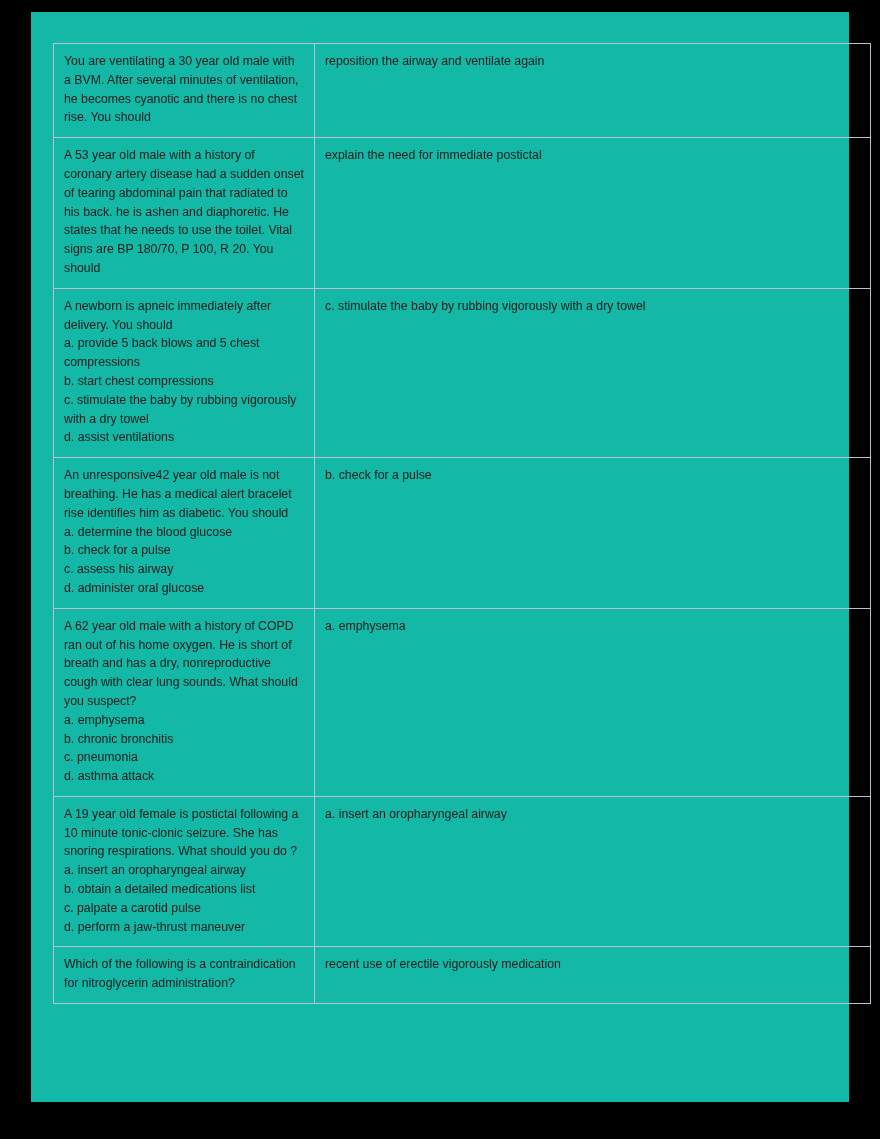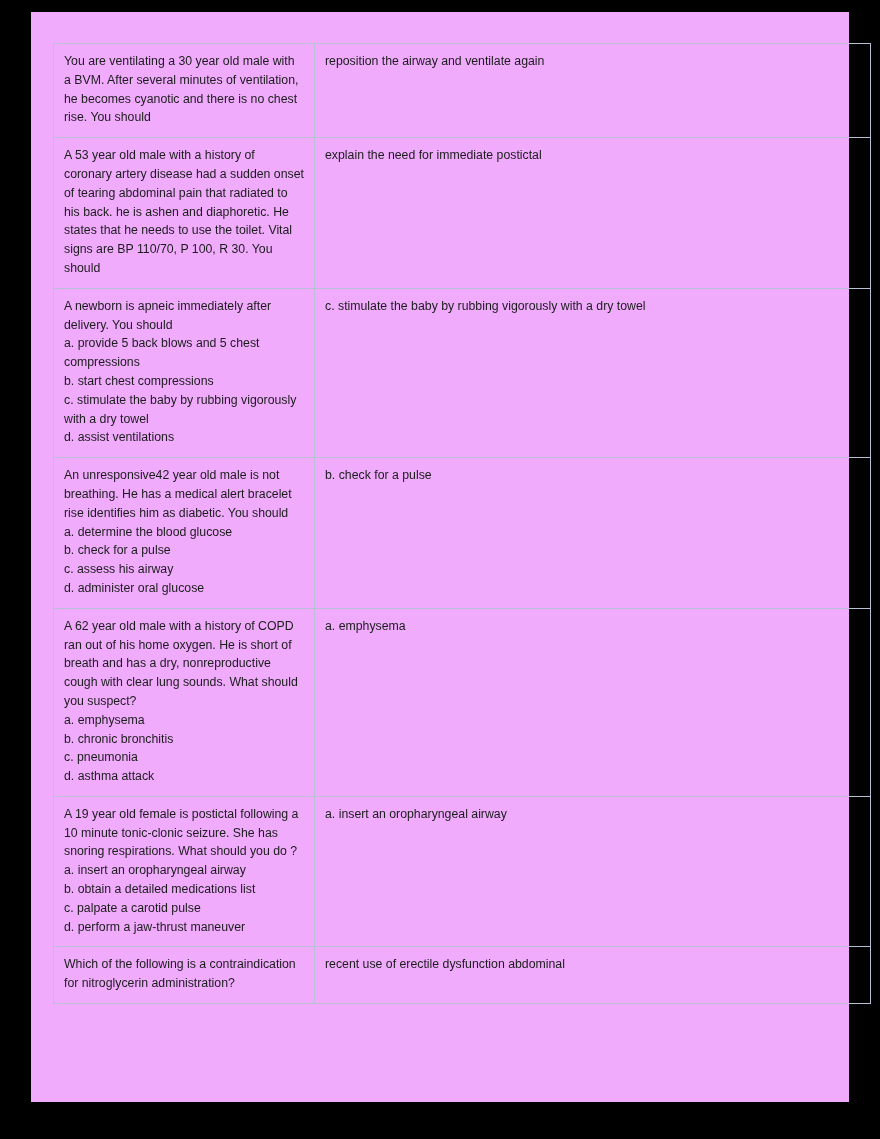--- a/index.html
+++ b/index.html
@@ -11,21 +11,21 @@
     width: 880px;
     height: 1139px;
     font-family: "Liberation Sans", sans-serif;
   }
   .page-canvas {
     position: absolute;
     left: 31px;
     top: 12px;
     width: 818px;
     height: 1090px;
-    background: #f0abfc;
+    background: #14b8a6;
     box-sizing: border-box;
   }
   .qa-table {
     position: absolute;
     left: 22px;
     top: 31px;
     width: 775px;
     border-collapse: collapse;
     table-layout: fixed;
   }
@@ -62,21 +62,21 @@
       <tr>
         <td class="col-question">
             <span class="qline">You are ventilating a 30 year old male with a BVM. After several minutes of ventilation, he becomes cyanotic and there is no chest rise. You should</span>
           </td>
         <td class="col-answer">
             <span class="answer-text">reposition the airway and ventilate again</span>
           </td>
       </tr>
       <tr>
         <td class="col-question">
-            <span class="qline">A 53 year old male with a history of coronary artery disease had a sudden onset of tearing abdominal pain that radiated to his back. he is ashen and diaphoretic. He states that he needs to use the toilet. Vital signs are BP 110/70, P 100, R 30. You should</span>
+            <span class="qline">A 53 year old male with a history of coronary artery disease had a sudden onset of tearing abdominal pain that radiated to his back. he is ashen and diaphoretic. He states that he needs to use the toilet. Vital signs are BP 180/70, P 100, R 20. You should</span>
           </td>
         <td class="col-answer">
             <span class="answer-text">explain the need for immediate postictal</span>
           </td>
       </tr>
       <tr>
         <td class="col-question">
             <span class="qline">A newborn is apneic immediately after delivery. You should
 a. provide 5 back blows and 5 chest compressions
 b. start chest compressions
@@ -121,18 +121,18 @@
           </td>
         <td class="col-answer">
             <span class="answer-text">a. insert an oropharyngeal airway</span>
           </td>
       </tr>
       <tr>
         <td class="col-question">
             <span class="qline">Which of the following is a contraindication for nitroglycerin administration?</span>
           </td>
         <td class="col-answer">
-            <span class="answer-text">recent use of erectile dysfunction abdominal</span>
+            <span class="answer-text">recent use of erectile vigorously medication</span>
           </td>
       </tr>
     </tbody>
   </table>
 </div>
 
 </body></html>

